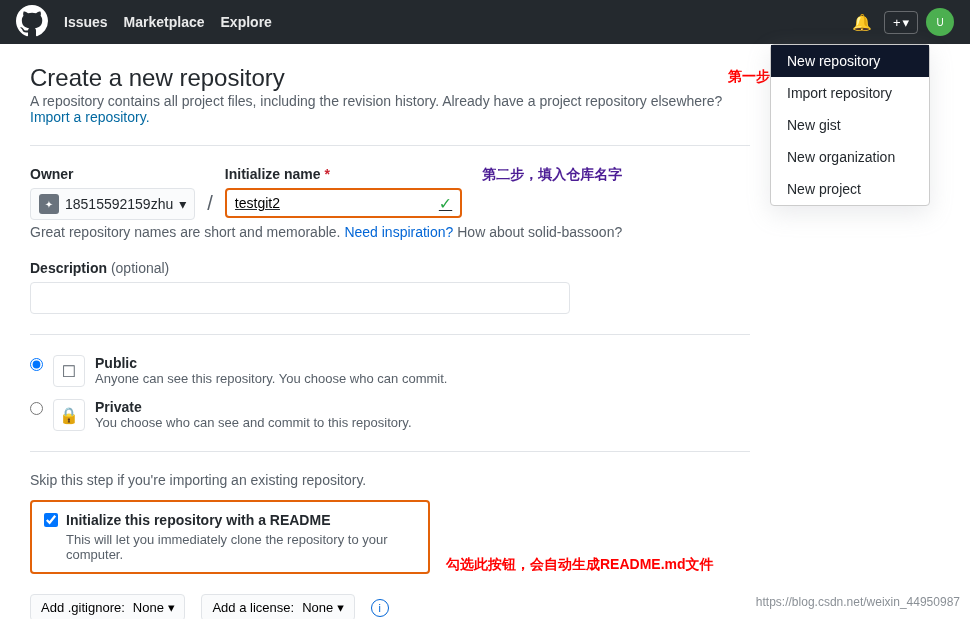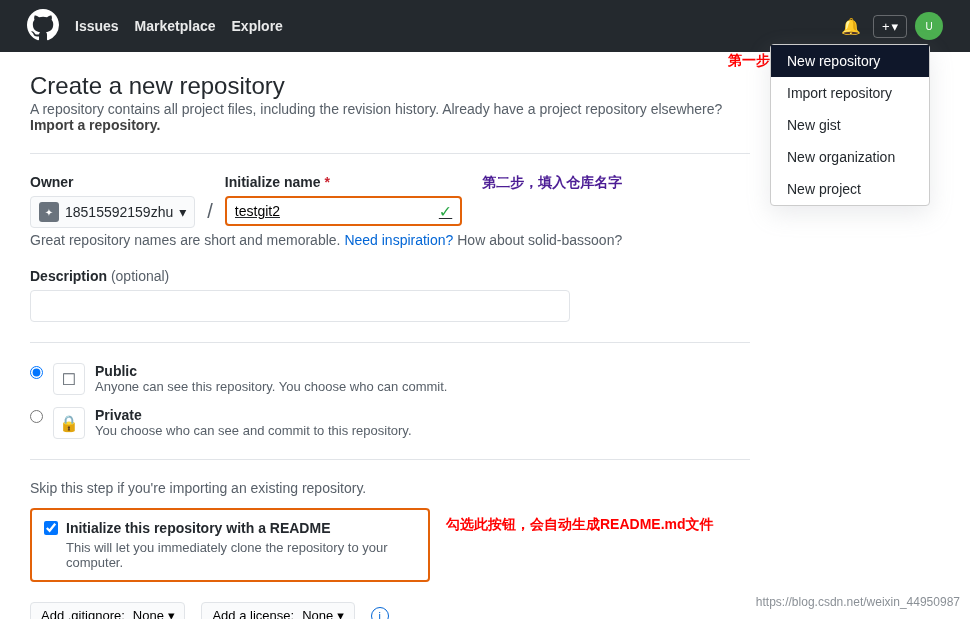--- a/index.html
+++ b/index.html
@@ -1,24 +1,24 @@
 <!DOCTYPE html>
 <html><head>
   <meta charset="utf-8">
   <style>
     * { box-sizing: border-box; margin: 0; padding: 0; }
     body { font-family: -apple-system, BlinkMacSystemFont, "Segoe UI", Helvetica, Arial, sans-serif; font-size: 14px; background: #fff; color: #24292e; }
 
     
     .navbar {
       background: #24292e;
-      height: 52px;
-      display: flex;
-      align-items: center;
-      padding: 0 27px;
+      height: 44px;
+      display: flex;
+      align-items: center;
+      padding: 0 16px;
       position: relative;
     }
     .navbar-brand {
       color: #fff;
       margin-right: 16px;
     }
     .navbar-brand svg { width: 32px; height: 32px; fill: #fff; }
     .nav-links { display: flex; gap: 16px; }
     .nav-link { color: #fff; text-decoration: none; font-size: 14px; font-weight: 600; opacity: 0.9; }
     .navbar-right {
@@ -99,21 +99,21 @@
       font-size: 24px;
       font-weight: 300;
       color: #24292e;
       margin-bottom: 1px;
     }
     .page-desc {
       font-size: 14px;
       color: #586069;
       margin-bottom: 20px;
     }
-    .page-desc a { color: #404040; text-decoration: none; font-weight: bold; }
+    .page-desc a { color: #0369a1; text-decoration: none; }
     .divider { border: none; border-top: 1px solid #e1e4e8; margin: 20px 0; }
 
     
     .form-row {
       display: flex;
       align-items: flex-start;
       gap: 8px;
       margin-bottom: 4px;
     }
     .form-group { display: flex; flex-direction: column; }
@@ -259,21 +259,21 @@
       position: fixed;
       bottom: 10px;
       right: 10px;
       font-size: 12px;
       color: #586069;
       opacity: 0.7;
     }
 
     .top-annotation {
       position: absolute;
-      top: 52px;
+      top: 68px;
       right: 200px;
       color: red;
       font-size: 14px;
       font-weight: bold;
     }
 
     .inline-annotation {
       color: #4c1d95;
       font-size: 14px;
       font-weight: bold;
@@ -385,21 +385,21 @@
         <span class="radio-title">Private</span>
         <span class="radio-desc">You choose who can see and commit to this repository.</span>
       </div>
     </div>
   </div>
 
   <hr class="divider">
 
   <div class="init-section">
     <p class="init-desc">Skip this step if you're importing an existing repository.</p>
-    <div style="display:flex;align-items:flex-start;gap:16px;">
+    <div style="display:flex;align-items:flex-end;gap:16px;">
       <div class="checkbox-wrapper">
         <div class="checkbox-row">
           <input type="checkbox" class="checkbox-input" checked="" style="">
           <span class="checkbox-label">Initialize this repository with a README</span>
         </div>
         <span class="checkbox-desc">
           <span>This will let you immediately clone the repository to your computer.</span>
         </span>
       </div>
       <span class="annotation-red" style="margin-top:8px;">勾选此按钮，会自动生成README.md文件</span>

